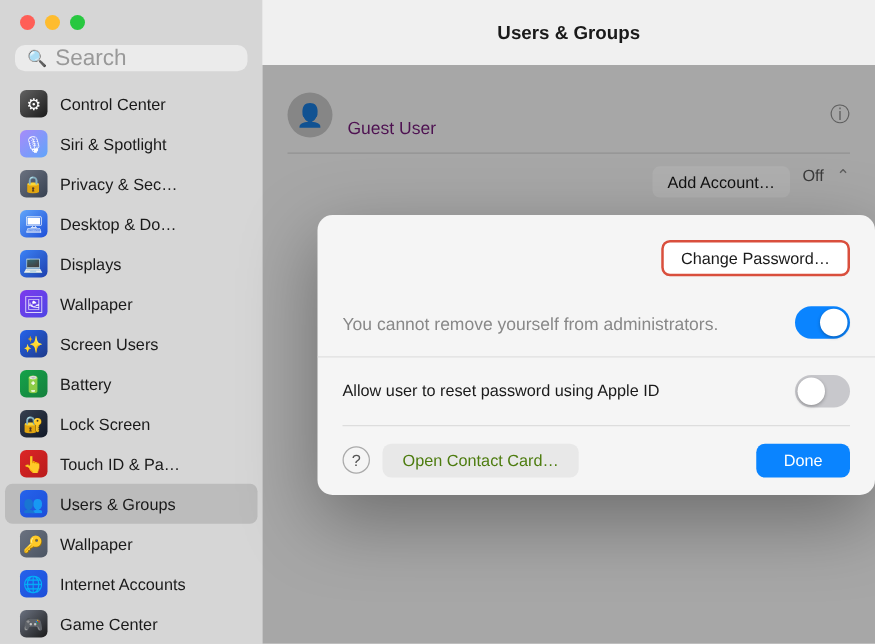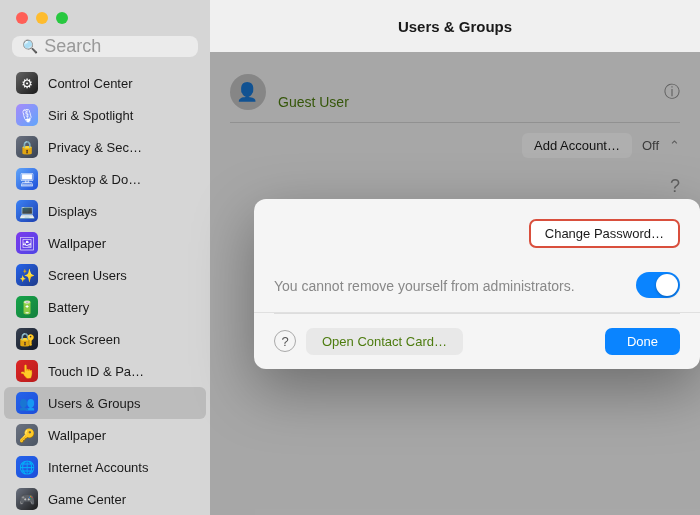--- a/index.html
+++ b/index.html
@@ -118,34 +118,34 @@
       display: flex;
       align-items: center;
       justify-content: center;
       color: #888;
       font-size: 18px;
       margin-right: 12px;
     }
 
     .user-name {
       font-size: 14px;
-      color: #4d7c0f;
+      color: #701a75;
       margin-top: 20px;
     }
 
     .info-icon {
       margin-left: auto;
       color: #888;
       font-size: 16px;
     }
 
     .main-actions {
       display: flex;
       justify-content: flex-end;
-      align-items: center;
+      align-items: flex-start;
       padding: 10px 0;
       gap: 10px;
     }
 
     .add-account-btn {
       background: rgba(255,255,255,0.7);
       border: none;
       border-radius: 6px;
       padding: 5px 12px;
       font-size: 13px;
@@ -410,20 +410,26 @@
 
         <div class="modal-setting">
           <div class="modal-setting-row">
             <div>
               <div class="modal-setting-subtitle">You cannot remove yourself from administrators.</div>
             </div>
             <div class="toggle on"></div>
           </div>
         </div>
 
+        <div class="modal-setting" style="border-bottom:none;">
+          <div class="modal-setting-row">
+            <div class="modal-setting-title">Allow user to reset password using Apple ID</div>
+            <div class="toggle off"></div>
+          </div>
+        </div>
 
         <hr class="modal-divider">
 
         <div class="modal-footer">
           <button class="help-btn">?</button>
           <button class="open-contact-btn">Open Contact Card…</button>
           <button class="done-btn">Done</button>
         </div>
 
       </div>

